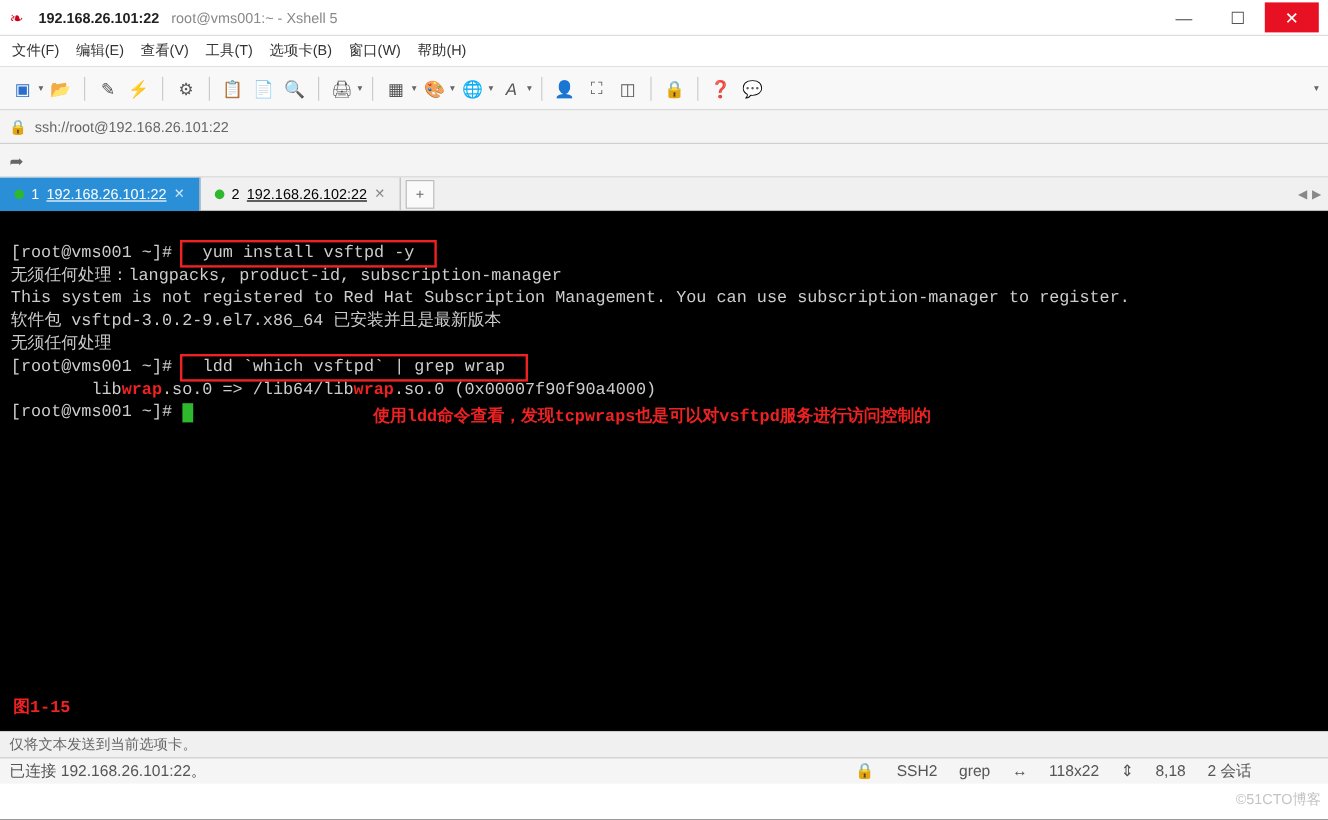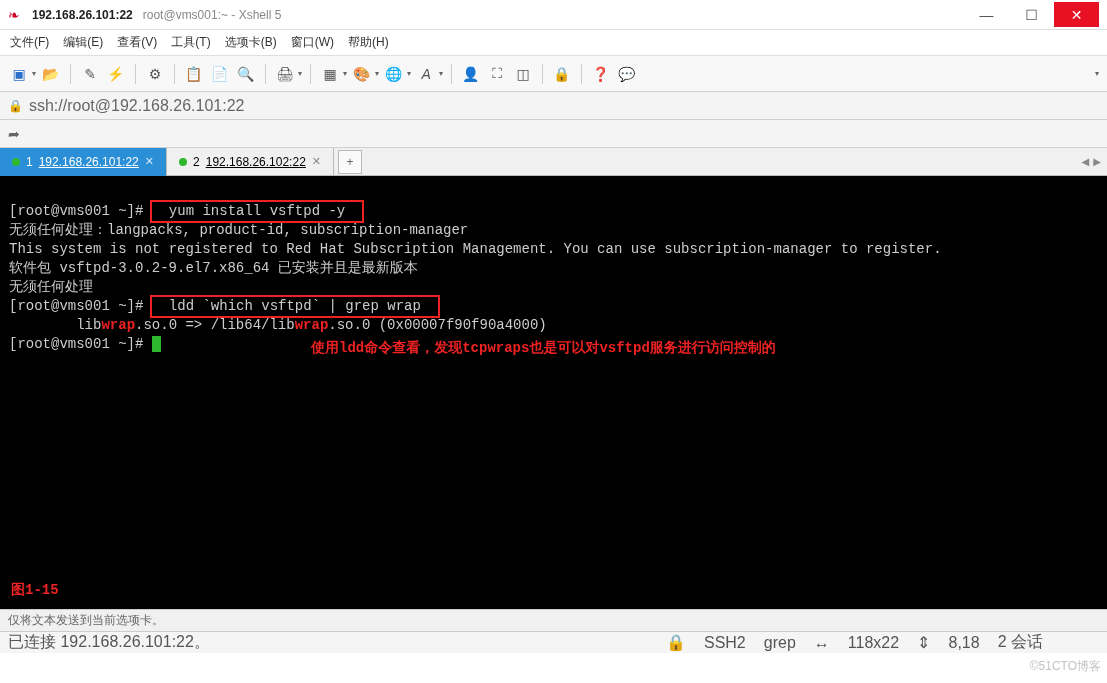--- a/index.html
+++ b/index.html
@@ -17,21 +17,21 @@
 .menubar span { color: #333; }
 
 .toolbar { height: 36px; display: flex; align-items: center; padding: 0 8px; gap: 4px; border-bottom: 1px solid #d0d0d0; background: #f8f8f8; }
 .tool-btn { width: 22px; height: 22px; display: flex; align-items: center; justify-content: center; color: #555; font-size: 14px; }
 .tool-btn.blue { color: #2a6fc9; }
 .tool-btn.sep { width: 1px; height: 20px; background: #ccc; margin: 0 4px; }
 .tool-dd { font-size: 8px; color: #666; margin-left: -2px; }
 
 .addrbar { height: 28px; display: flex; align-items: center; padding: 0 8px; background: #f4f4f4; border-bottom: 1px solid #d0d0d0; }
 .addrbar .lock { color: #888; margin-right: 6px; font-size: 12px; }
-.addrbar .addr { color: #666; font-size: 16px; }
+.addrbar .addr { color: #666; font-size: 12px; }
 
 .hintbar { height: 28px; display: flex; align-items: center; padding: 0 8px; background: #f4f4f4; border-bottom: 1px solid #d0d0d0; color: #666; }
 .hintbar .arrow { margin-right: 6px; font-size: 14px; }
 
 .tabbar { height: 28px; display: flex; align-items: center; background: #f0f0f0; border-bottom: 1px solid #bbb; position: relative; }
 .tab { height: 28px; display: flex; align-items: center; padding: 0 12px; border-right: 1px solid #bbb; gap: 6px; }
 .tab.active { background: #2a8fd6; color: #fff; }
 .tab .dot { width: 8px; height: 8px; border-radius: 50%; background: #2eb82e; }
 .tab .tlabel { text-decoration: underline; }
 .tab .tclose { font-size: 11px; color: #888; }
@@ -41,21 +41,21 @@
 
 .terminal { background: #000; color: #ccc; font-family: "Consolas", "Courier New", monospace; font-size: 14px; line-height: 19px; padding: 4px 6px; height: 433px; white-space: pre; position: relative; border: 3px solid #000; }
 .terminal .prompt { color: #ccc; }
 .terminal .hl { outline: 2px solid #e22; padding: 0 17px; display: inline-block; }
 .terminal .red { color: #e22; font-weight: bold; }
 .terminal .cursor { background: #2eb82e; display: inline-block; width: 9px; height: 16px; vertical-align: text-bottom; }
 .terminal .annot { color: #e22; font-weight: bold; position: absolute; }
 .terminal .fig { color: #e22; font-weight: bold; position: absolute; left: 8px; bottom: 6px; }
 
 .statusbar-upper { height: 22px; background: #f0f0f0; border-top: 1px solid #ccc; display: flex; align-items: center; padding: 0 8px; color: #666; font-size: 12px; }
-.statusbar { height: 22px; background: #f5f5f5; border-top: 1px solid #ccc; display: flex; align-items: center; padding: 0 8px; color: #555; font-size: 16px; gap: 18px; }
+.statusbar { height: 22px; background: #f5f5f5; border-top: 1px solid #ccc; display: flex; align-items: center; padding: 0 8px; color: #555; font-size: 13px; gap: 18px; }
 .statusbar .right { margin-left: auto; display: flex; gap: 18px; align-items: center; }
 .watermark { position: absolute; right: 6px; bottom: 8px; color: #aaa; font-size: 12px; opacity: 0.7; }
 </style>
 </head>
 <body>
 
 <div class="titlebar">
   <span class="icon-app">❧</span>
   <span class="tb-text1">192.168.26.101:22</span>
   <span class="tb-text2">root@vms001:~ - Xshell 5</span>

